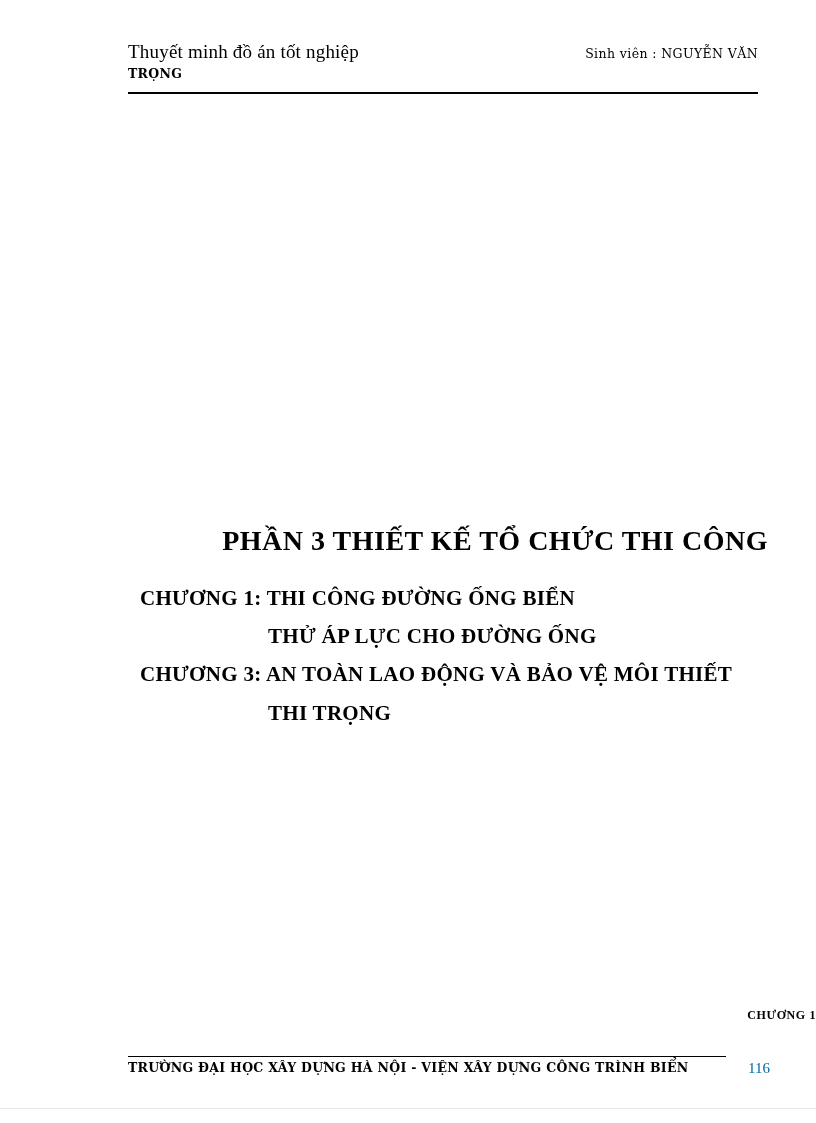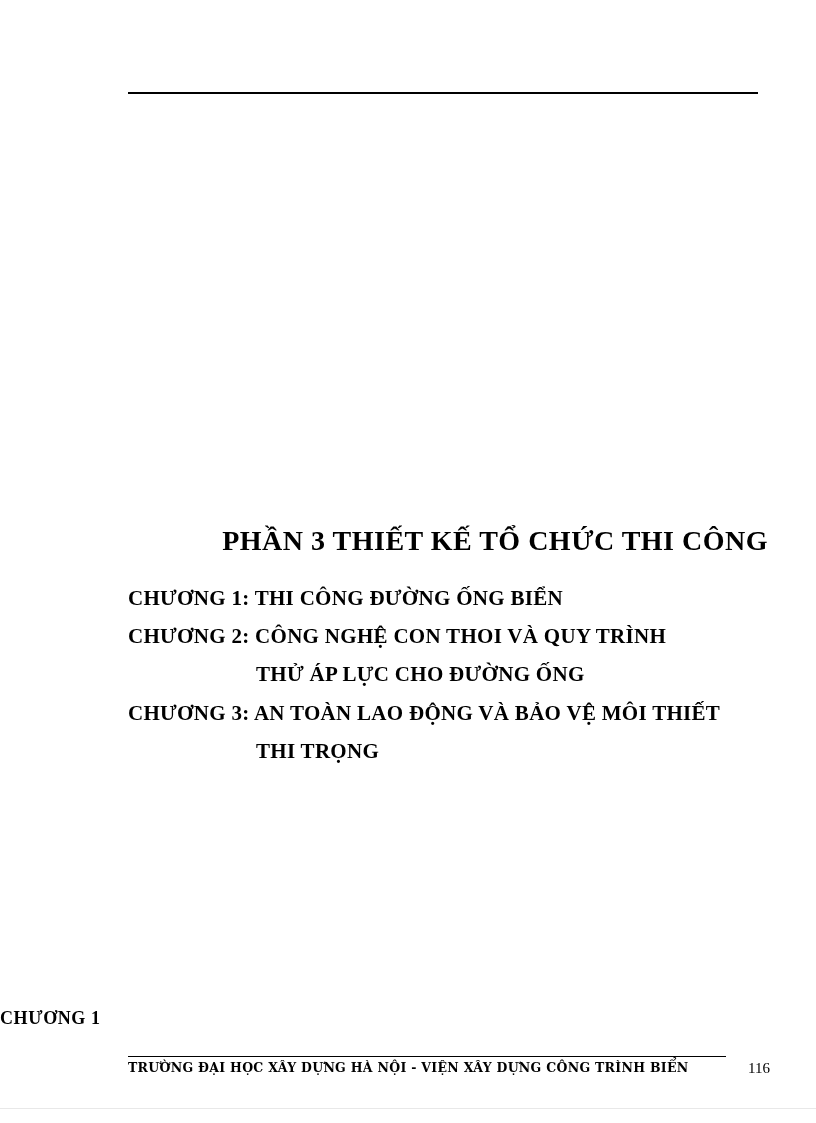--- a/index.html
+++ b/index.html
@@ -70,21 +70,21 @@
   .part-title {
     text-align: right;
     font-family: "Liberation Serif", serif;
     font-weight: bold;
     font-size: 28px;
     letter-spacing: 0.5px;
     margin: 0 0 22px 0;
     white-space: nowrap;
   }
   .chapter-list {
-    margin: 0;
+    margin: 12px;
     padding: 0;
     list-style: none;
   }
   .chapter-line {
     font-family: "Liberation Serif", serif;
     font-weight: bold;
     font-size: 21px;
     letter-spacing: 0.3px;
     line-height: 1.82;
     white-space: nowrap;
@@ -92,24 +92,24 @@
   .chapter-line.indented {
     padding-left: 128px;
   }
 
   
   .footer-chapter {
     position: absolute;
     left: 0;
     right: 0;
     top: 1008px;
-    text-align: left;
+    text-align: right;
     font-family: "Liberation Serif", serif;
     font-weight: bold;
-    font-size: 18px;
+    font-size: 12px;
     letter-spacing: 0.6px;
   }
   .footer-rule {
     position: absolute;
     left: 128px;
     top: 1056px;
     width: 598px;
     height: 1px;
     background: #000000;
   }
@@ -124,44 +124,53 @@
     font-size: 12.5px;
     letter-spacing: 0.3px;
     white-space: nowrap;
   }
   .page-number {
     position: absolute;
     left: 748px;
     top: 1060px;
     font-family: "Liberation Serif", serif;
     font-size: 15px;
-    color: #000000;
+    color: #0369a1;
   }
   .bottom-edge {
     position: absolute;
     left: 0;
     right: 0;
     bottom: 0;
     height: 14px;
     background: #ffffff;
     border-top: 1px solid #e8e8e8;
   }
 </style>
 </head>
 <body>
 
 <div class="page">
 
+  <div class="header">
+    <div class="header-row">
+      <div class="header-left">Thuyết minh đồ án tốt nghiệp</div>
+      <div class="header-right">
+        <span>Sinh viên :</span>
+        <span>NGUYỄN VĂN</span>
+      </div>
+    </div>
+    <div class="header-continuation">TRỌNG</div>
+  </div>
   <div class="header-rule"></div>
 
   <div class="content">
     <h1 class="part-title">PHẦN 3 THIẾT KẾ TỔ CHỨC THI CÔNG</h1>
     <ul class="chapter-list">
       <li class="chapter-line">CHƯƠNG 1: THI CÔNG ĐƯỜNG ỐNG BIỂN</li>
-      <li class="chapter-line">CHƯƠNG 2: CÔNG NGHỆ CON THOI VÀ QUY TRÌNH</li>
       <li class="chapter-line indented">THỬ ÁP LỰC CHO ĐƯỜNG ỐNG</li>
       <li class="chapter-line">CHƯƠNG 3: AN TOÀN LAO ĐỘNG VÀ BẢO VỆ MÔI THIẾT</li>
       <li class="chapter-line indented">THI TRỌNG</li>
     </ul>
   </div>
 
   <div class="footer-chapter">CHƯƠNG 1</div>
   <div class="footer-rule"></div>
   <div class="footer-text">TRƯỜNG ĐẠI HỌC XÂY DỰNG HÀ NỘI -  VIỆN XÂY DỰNG CÔNG TRÌNH BIỂN</div>
   <div class="page-number">116</div>

